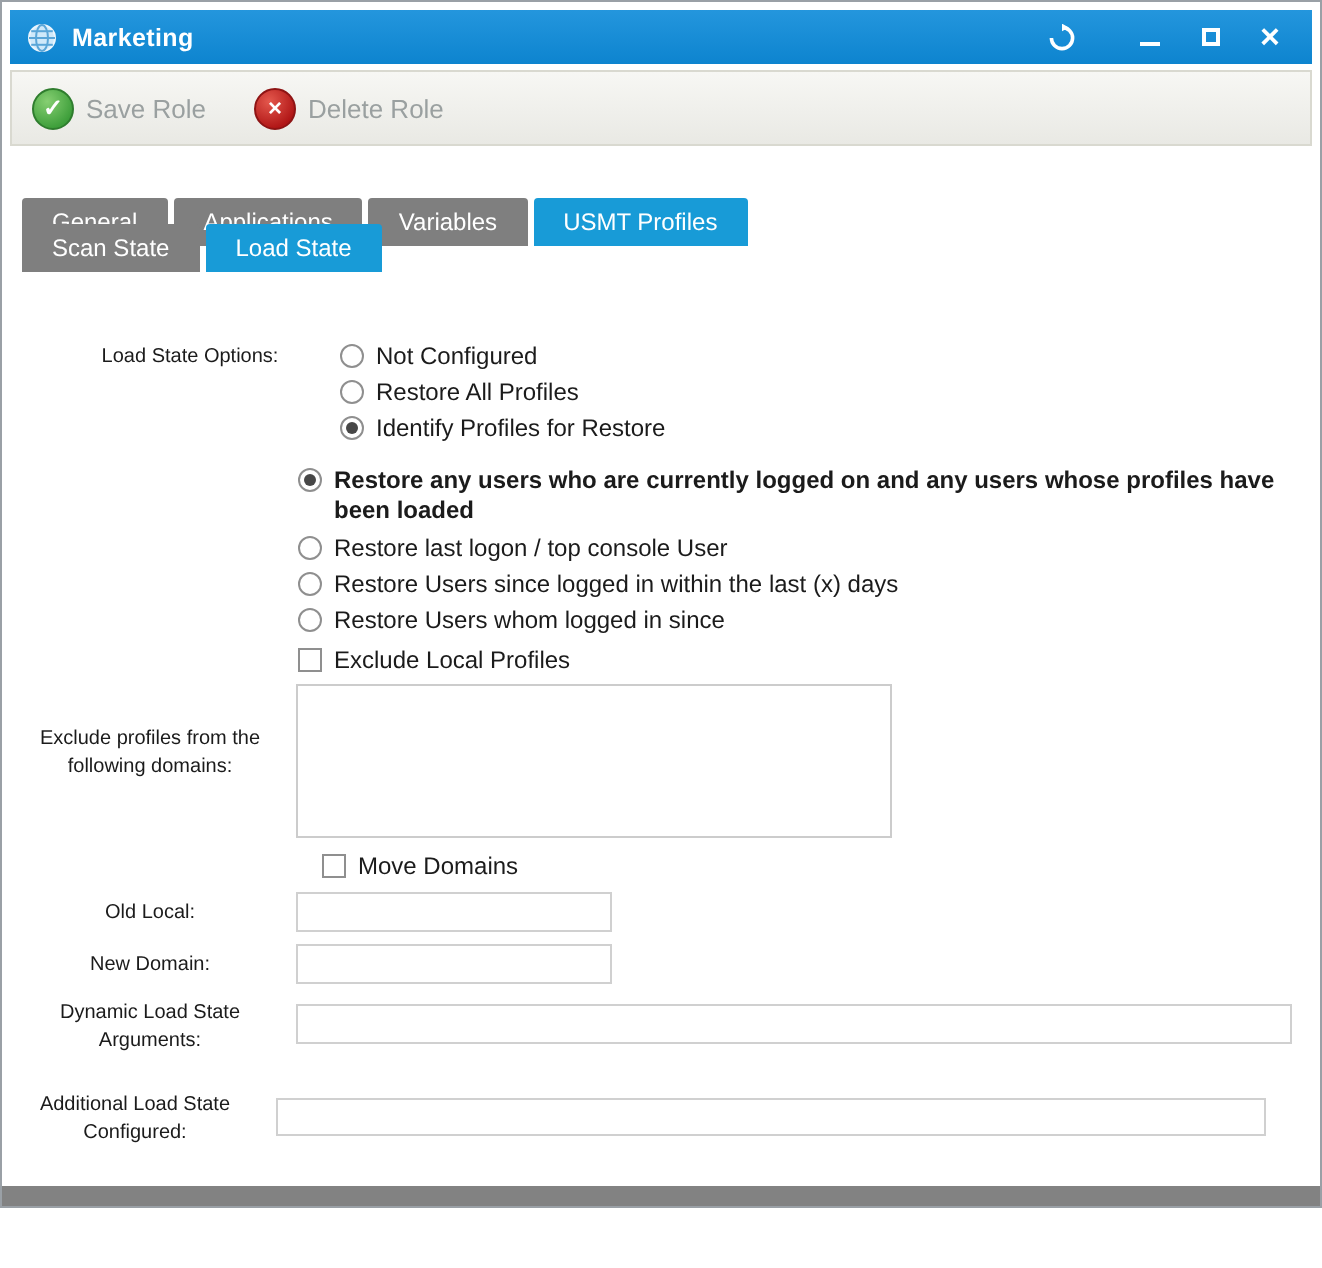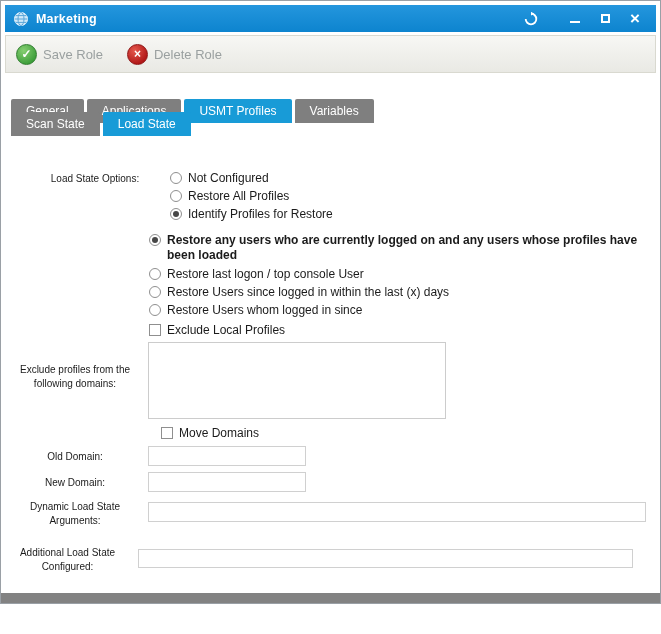--- a/index.html
+++ b/index.html
@@ -157,22 +157,22 @@
     </div>
     <div class="tb-btn">
       <span class="icon-circle red">×</span>
       <span>Delete Role</span>
     </div>
   </div>
 
   <div class="tabs main">
     <div class="tab">General</div>
     <div class="tab">Applications</div>
+    <div class="tab">Variables</div>
     <div class="tab active">USMT Profiles</div>
-    <div class="tab">Variables</div>
   </div>
 
   <div class="tabs sub">
     <div class="tab">Scan State</div>
     <div class="tab active">Load State</div>
   </div>
 
   <div class="flabel" style="left:8px; width:172px; top:171px;">Load State Options:</div>
 
   <div class="radio-col" style="left:169px; top:170px;">
@@ -214,21 +214,21 @@
   </div>
 
   <div class="flabel" style="left:5px; width:138px; top:362px;">Exclude profiles from the following domains:</div>
   <textarea class="domains" style=""></textarea>
 
   <div class="check-row" style="position:absolute; left:160px; top:425px;justify-content:flex-end;">
     <span class="checkbox"></span>
     <span>Move Domains</span>
   </div>
 
-  <div class="flabel" style="left:5px; width:138px; top:449px;">Old Domain:</div>
+  <div class="flabel" style="left:5px; width:138px; top:449px;">Old Local:</div>
   <input class="fld" style="left: 147px; top: 445px; width: 158px;" value="">
 
   <div class="flabel" style="left:5px; width:138px; top:475px;">New Domain:</div>
   <input class="fld" style="left: 147px; top: 471px; width: 158px;" value="">
 
   <div class="flabel" style="left:5px; width:138px; top:499px;">Dynamic Load State Arguments:</div>
   <input class="fld" style="left: 147px; top: 501px; width: 498px;" value="">
 
   <div class="flabel" style="left:0px; width:133px; top:545px;">Additional Load State Configured:</div>
   <input class="fld" style="left: 137px; top: 548px; width: 495px; height: 19px;" value="">

